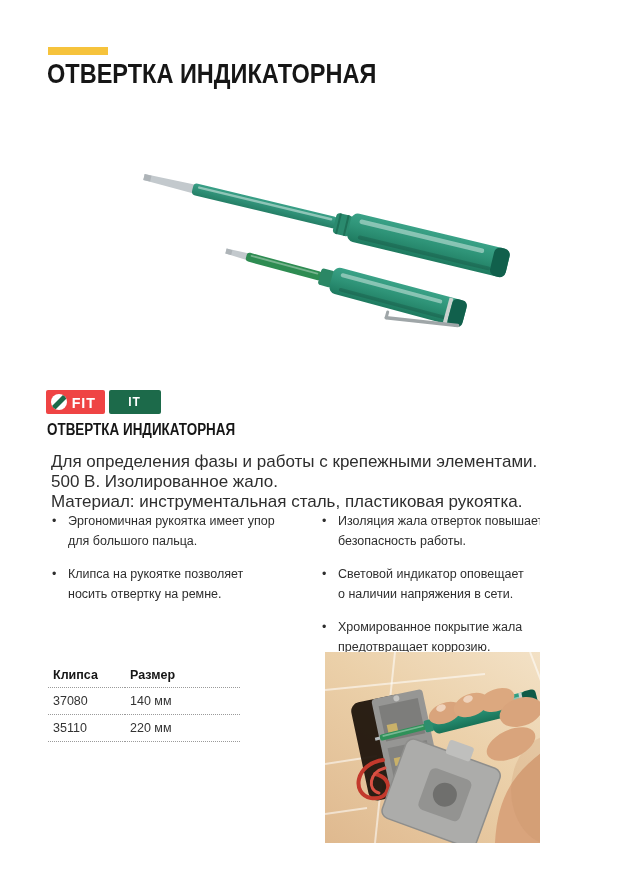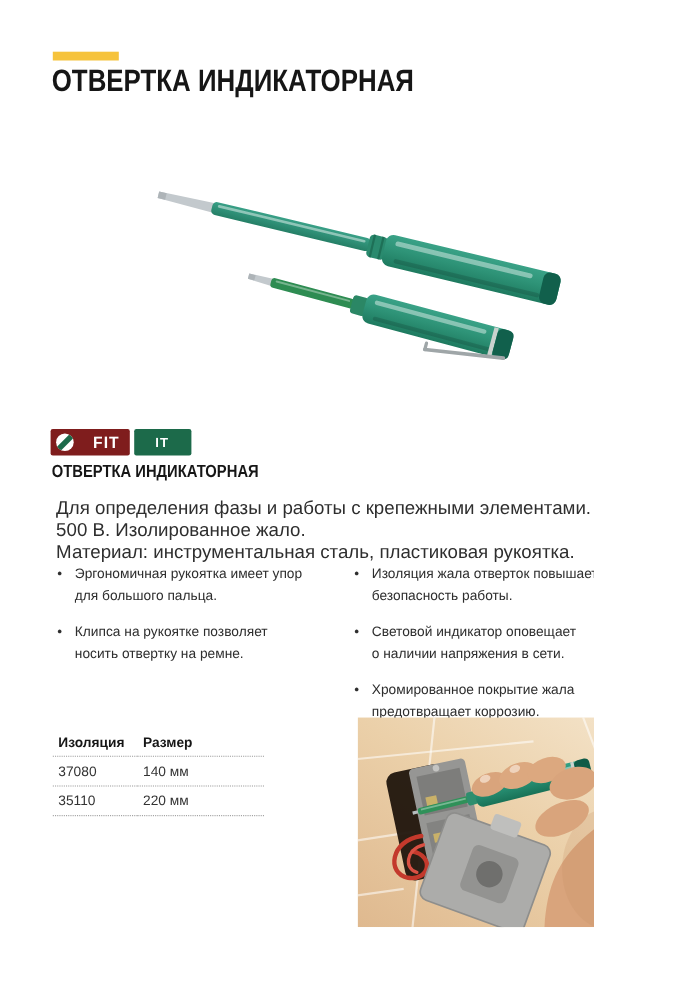--- a/index.html
+++ b/index.html
@@ -16,22 +16,22 @@
   }
   .page-title{
     position:absolute;left:47px;top:58px;margin:0;
     font-size:28px;font-weight:700;color:#161616;
     letter-spacing:0px;white-space:nowrap;
   }
   .condensed{display:inline-block;transform:scaleX(0.84);transform-origin:left center;}
   .product-image{position:absolute;left:120px;top:145px;width:470px;height:218px;}
   .brand-row{position:absolute;left:46px;top:390px;height:24px;display:flex;gap:4px;}
   .logo-fit{
-    height:24px;background:#7f1d1d;color:#fff;display:flex;align-items:center;
-    padding:0 8px 0 5px;gap:17px;font-weight:700;font-size:15px;border-radius:2px;
+    height:24px;background:#ef4444;color:#fff;display:flex;align-items:center;
+    padding:0 8px 0 5px;gap:4px;font-weight:700;font-size:15px;border-radius:2px;
   }
   .logo-fit .fit-text{transform:scaleX(0.95);letter-spacing:1px;}
   .fit-icon{width:16px;height:16px;background:#fff;border-radius:50%;position:relative;overflow:hidden;flex:0 0 auto;}
   .fit-icon::before{
     content:"";position:absolute;left:-3px;top:6px;width:22px;height:5px;
     background:#1C6A4A;transform:rotate(-45deg);
   }
   .logo-it{
     width:52px;height:24px;background:#1C6A4A;color:#fff;display:flex;align-items:center;justify-content:center;
     font-weight:700;font-size:12px;letter-spacing:1px;border-radius:2px;
@@ -146,21 +146,21 @@
       <div class="feature">Световой индикатор оповещает
 о наличии напряжения в сети.</div>
       <div class="feature">Хромированное покрытие жала
 предотвращает коррозию.</div>
     </div>
   </div>
 
   <table class="spec-table">
     <thead>
       <tr>
-        <th class="col-article">Изоляция</th>
+        <th class="col-article">Клипса</th>
         <th>Размер</th>
       </tr>
     </thead>
     <tbody>
       <tr>
         <td>37080</td>
         <td>140 мм</td>
       </tr>
       <tr>
         <td>35110</td>

